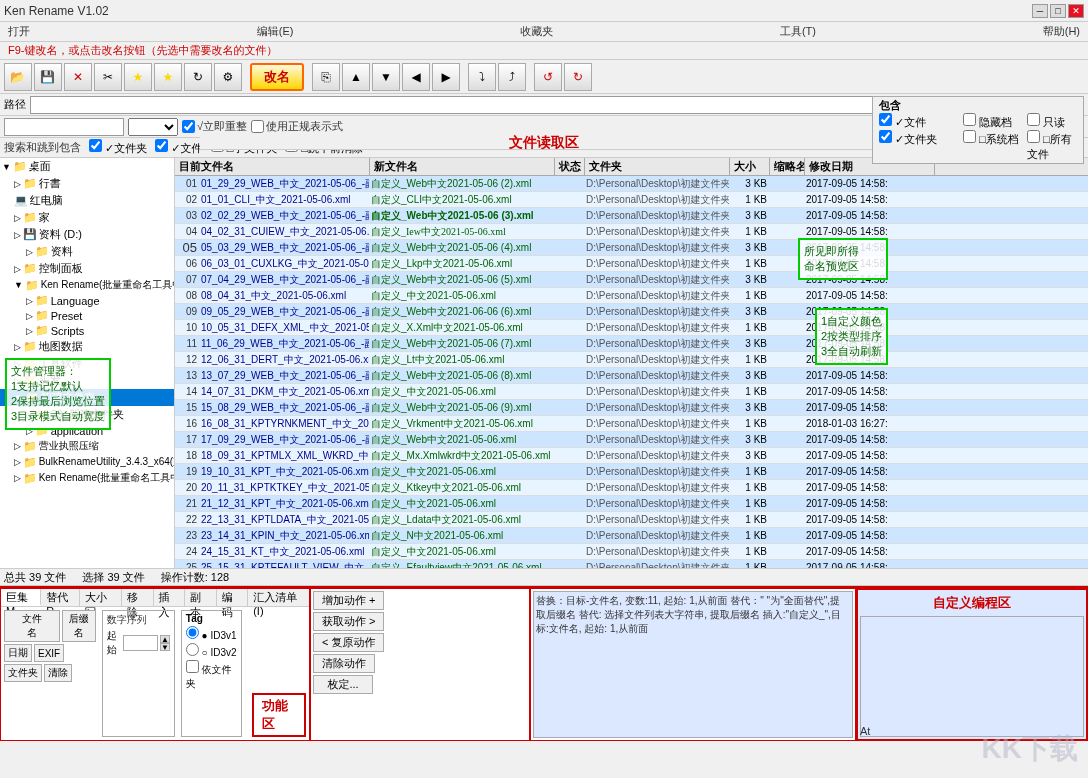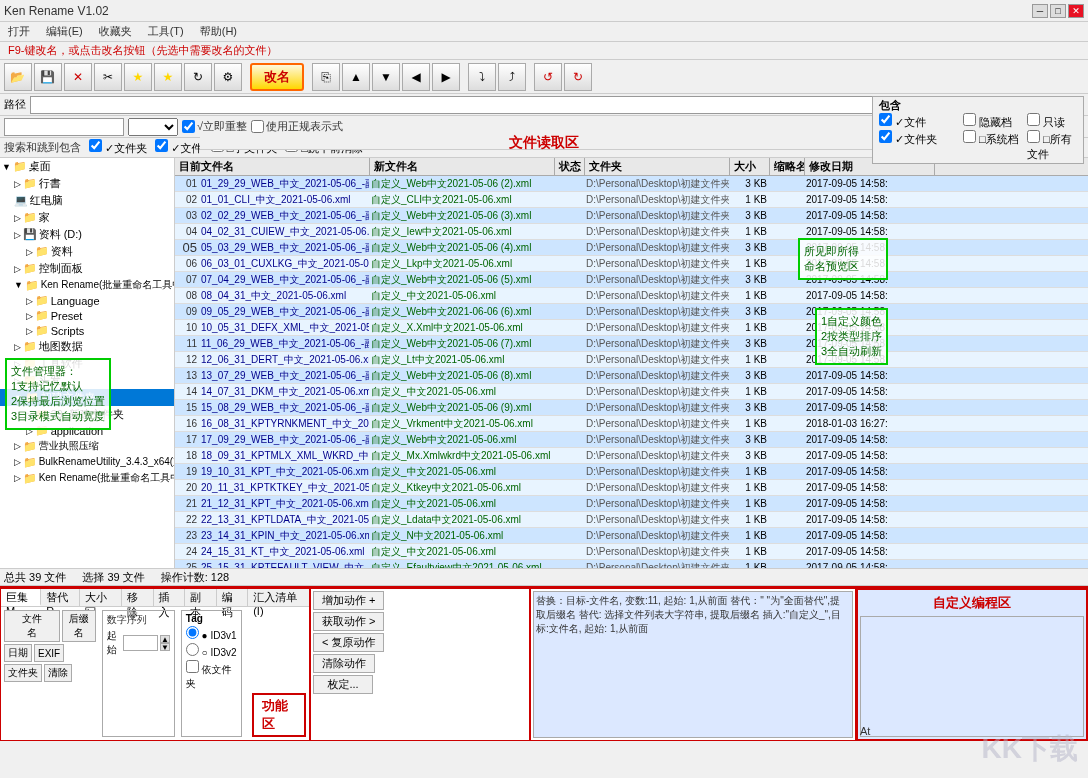--- a/index.html
+++ b/index.html
@@ -3,21 +3,21 @@
   <meta charset="utf-8">
   <style>
     * { box-sizing: border-box; margin: 0; padding: 0; }
     body { font-family: 'Microsoft YaHei', SimSun, Arial, sans-serif; font-size: 11px; background: #f0f0f0; overflow: hidden; width: 1088px; height: 778px; }
     
     
     .title-bar { background: #f0f0f0; padding: 2px 4px; display: flex; align-items: center; justify-content: space-between; border-bottom: 1px solid #ccc; height: 22px; }
     .title-btn { width: 16px; height: 14px; border: 1px solid #999; background: #ddd; cursor: pointer; font-size: 9px; display: flex; align-items: center; justify-content: center; }
     
     
-    .menu-bar { background: #f0f0f0; padding: 1px 4px; display: flex; gap: 8px; border-bottom: 1px solid #ccc; height: 20px; align-items: center; }
+    .menu-bar { background: #f0f0f0; padding: 1px 4px; display: flex; gap: 8px; border-bottom: 1px solid #ccc; height: 20px; align-items: center; justify-content: space-between; }
     .menu-item { cursor: pointer; padding: 1px 4px; font-size: 11px; color: #333; }
     .toolbar-btn { width: 28px; height: 28px; border: 1px solid #aaa; background: linear-gradient(to bottom, #fff, #ddd); cursor: pointer; display: flex; align-items: center; justify-content: center; font-size: 12px; }
     .rename-btn { background: linear-gradient(to bottom, #fff8dc, #ffd700); border: 2px solid #ff6600; padding: 2px 12px; font-size: 13px; font-weight: bold; color: #cc0000; cursor: pointer; height: 28px; border-radius: 3px; }
     .checkbox-label { display: flex; align-items: center; gap: 2px; font-size: 11px; color: #333; cursor: pointer; }
     .tree-item { padding: 1px 2px 1px 4px; cursor: pointer; display: flex; align-items: center; gap: 2px; font-size: 11px; white-space: nowrap; }
     .tree-item.selected { background: #0078d7; color: white; }
     .col-header { padding: 2px 4px; border-right: 1px solid #aaa; cursor: pointer; overflow: hidden; white-space: nowrap; display: flex; align-items: center; }
     .file-row { display: flex; align-items: center; height: 16px; border-bottom: 1px solid #f0f0f0; cursor: pointer; }
     .file-row.alt { background: #f8f8ff; }
     .file-cell { padding: 0 2px; overflow: hidden; white-space: nowrap; font-size: 10px; }
@@ -263,31 +263,31 @@
             <div class="file-cell newname-cell" style="width: 185px; font-size: 10px; padding: 0px 2px; color: rgb(0, 100, 0); overflow: hidden; white-space: nowrap;">自定义_CLI中文2021-05-06.xml</div>
             <div style="width: 30px; font-size: 10px; padding: 0px 2px;"></div>
             <div style="width: 145px; font-size: 10px; padding: 0px 2px; color: rgb(85, 85, 85); overflow: hidden; white-space: nowrap;">D:\Personal\Desktop\初建文件夹\</div>
             <div style="width: 40px; font-size: 10px; padding: 0px 2px; text-align: right;">1 KB</div>
             <div style="width: 35px; font-size: 10px; padding: 0px 2px;"></div>
             <div style="width: 130px; font-size: 10px; padding: 0px 2px;">2017-09-05 14:58:</div>
           </div>
           <div class="file-row" style="background: rgb(205, 229, 255); display: flex; height: 16px; border-bottom: 1px solid rgb(221, 221, 221); cursor: pointer;">
             <div class="file-cell num-cell" style="width: 24px; font-size: 10px; padding: 0px 2px; color: rgb(51, 51, 51);">03</div>
             <div class="file-cell name-cell" style="width: 170px; font-size: 10px; padding: 0px 2px; color: rgb(0, 0, 139); overflow: hidden; white-space: nowrap;">02_02_29_WEB_中文_2021-05-06_-副本(3).xml</div>
-            <div class="file-cell newname-cell" style="width: 185px; font-size: 10px; padding: 0px 2px; color: rgb(0, 100, 0); overflow: hidden; white-space: nowrap;">自定义_Web中文2021-05-06 (3).xml</div>
+            <div class="file-cell newname-cell" style="width: 185px; font-size: 10px; padding: 0px 2px; color: rgb(0, 100, 0); overflow: hidden; white-space: nowrap; font-weight: bold;">自定义_Web中文2021-05-06 (3).xml</div>
             <div style="width: 30px; font-size: 10px; padding: 0px 2px;"></div>
             <div style="width: 145px; font-size: 10px; padding: 0px 2px; color: rgb(85, 85, 85); overflow: hidden; white-space: nowrap;">D:\Personal\Desktop\初建文件夹\</div>
             <div style="width: 40px; font-size: 10px; padding: 0px 2px; text-align: right;">3 KB</div>
             <div style="width: 35px; font-size: 10px; padding: 0px 2px;"></div>
             <div style="width: 130px; font-size: 10px; padding: 0px 2px;">2017-09-05 14:58:</div>
           </div>
           <div class="file-row alt" style="background: rgb(232, 244, 255); display: flex; height: 16px; border-bottom: 1px solid rgb(221, 221, 221); cursor: pointer;">
             <div class="file-cell num-cell" style="width: 24px; font-size: 10px; padding: 0px 2px; color: rgb(51, 51, 51);">04</div>
             <div class="file-cell name-cell" style="width: 170px; font-size: 10px; padding: 0px 2px; color: rgb(0, 0, 139); overflow: hidden; white-space: nowrap;">04_02_31_CUIEW_中文_2021-05-06.xml</div>
-            <div class="file-cell newname-cell" style="width: 185px; font-size: 10px; padding: 12px 2px; color: rgb(0, 100, 0); overflow: hidden; white-space: nowrap;">自定义_Iew中文2021-05-06.xml</div>
+            <div class="file-cell newname-cell" style="width: 185px; font-size: 10px; padding: 12px 2px; color: rgb(0, 100, 0); overflow: hidden; white-space: nowrap; font-family: Liberation Serif, serif;">自定义_Iew中文2021-05-06.xml</div>
             <div style="width: 30px; font-size: 10px; padding: 0px 2px;"></div>
             <div style="width: 145px; font-size: 10px; padding: 0px 2px; color: rgb(85, 85, 85); overflow: hidden; white-space: nowrap;">D:\Personal\Desktop\初建文件夹\</div>
             <div style="width: 40px; font-size: 10px; padding: 0px 2px; text-align: right;">1 KB</div>
             <div style="width: 35px; font-size: 10px; padding: 0px 2px;"></div>
             <div style="width: 130px; font-size: 10px; padding: 0px 2px;">2017-09-05 14:58:</div>
           </div>
           <div class="file-row" style="background: rgb(205, 229, 255); display: flex; height: 16px; border-bottom: 1px solid rgb(221, 221, 221); cursor: pointer;">
             <div class="file-cell num-cell" style="width: 24px; font-size: 13px; padding: 0px 2px; color: rgb(51, 51, 51);">05</div>
             <div class="file-cell name-cell" style="width: 170px; font-size: 10px; padding: 0px 2px; color: rgb(0, 0, 139); overflow: hidden; white-space: nowrap;">05_03_29_WEB_中文_2021-05-06_-副本(4).xml</div>
             <div class="file-cell newname-cell" style="width: 185px; font-size: 10px; padding: 0px 2px; color: rgb(0, 100, 0); overflow: hidden; white-space: nowrap;">自定义_Web中文2021-05-06 (4).xml</div>

